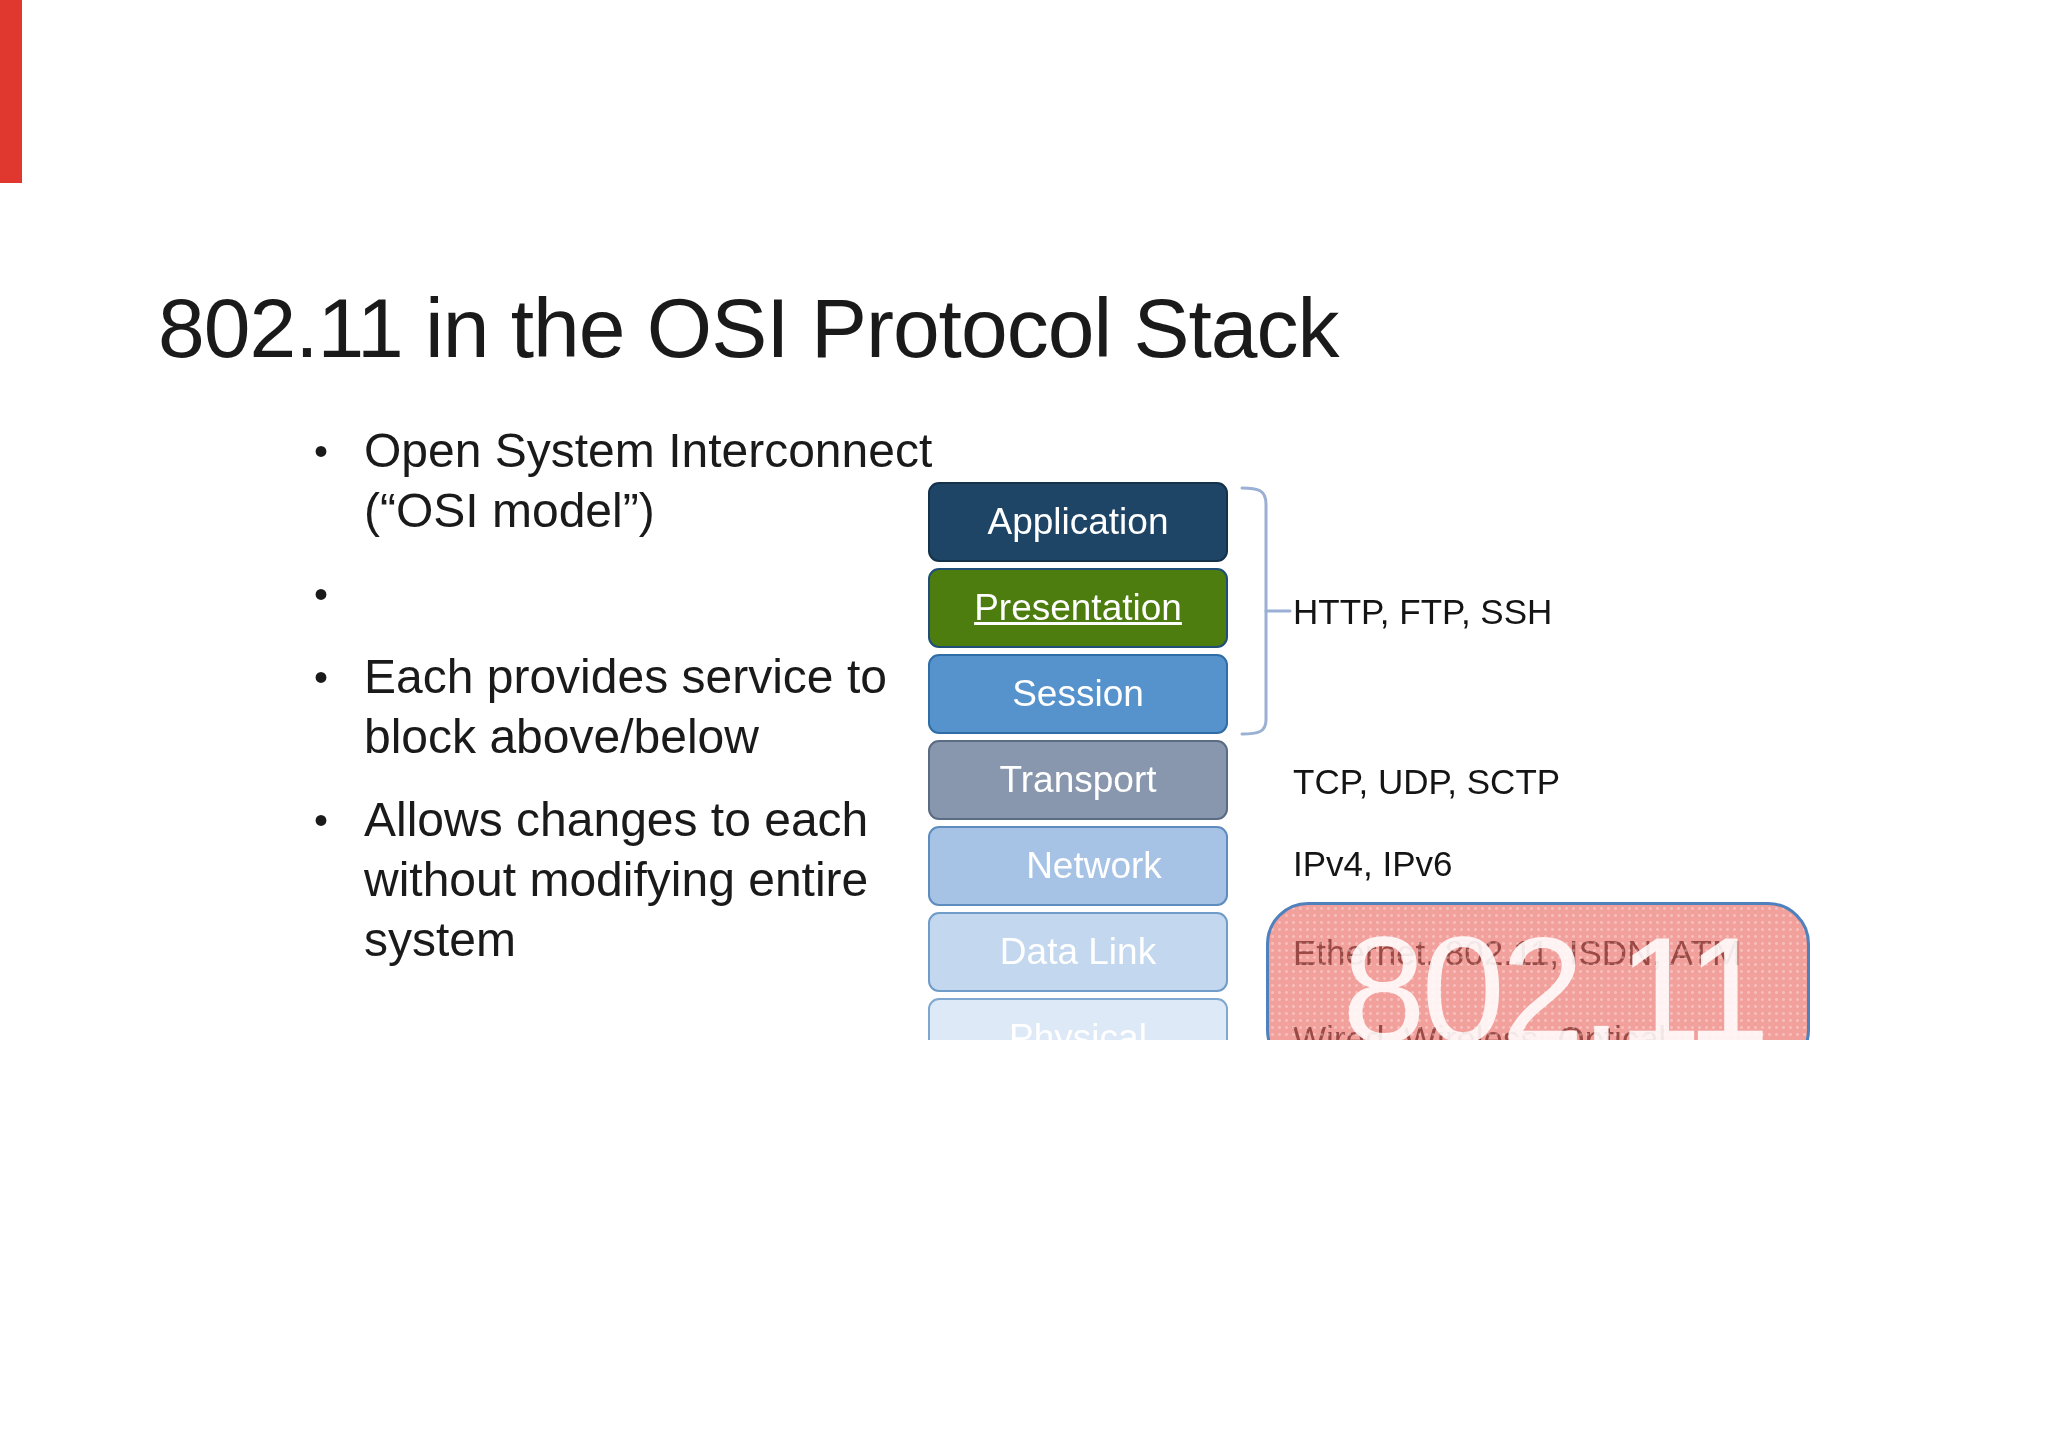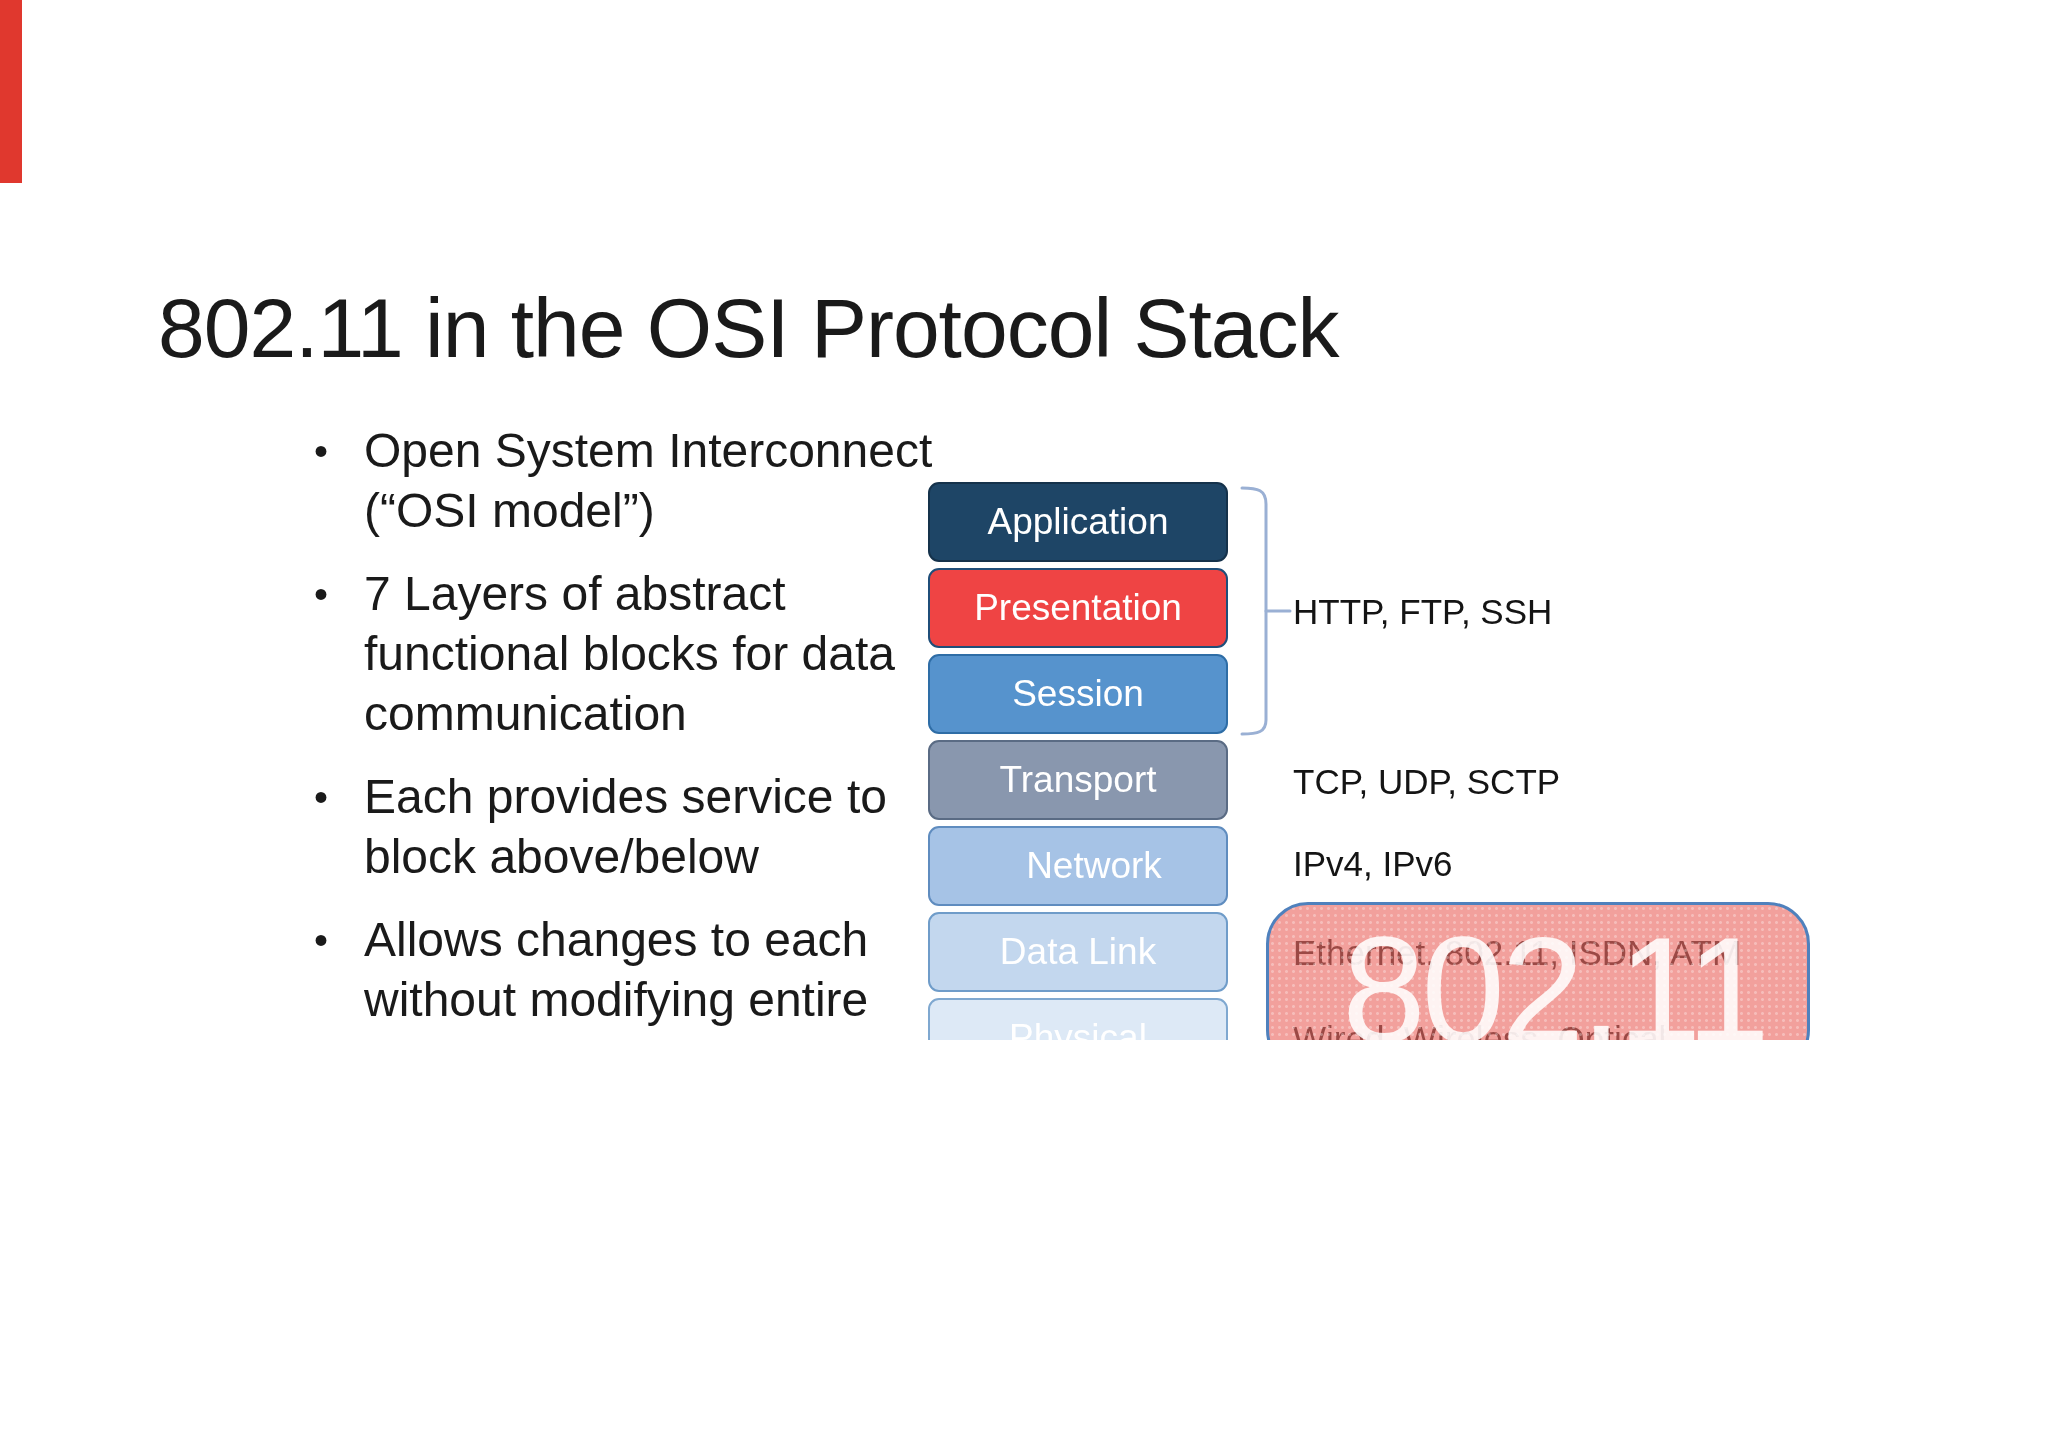--- a/index.html
+++ b/index.html
@@ -64,40 +64,37 @@
   <div class="title">802.11 in the OSI Protocol Stack</div>
 
   <div class="bullets">
     <div class="bullet">
       <span class="dot">•</span>
       <span class="btext">Open System Interconnect
 (“OSI model”)</span>
     </div>
     <div class="bullet">
       <span class="dot">•</span>
-      <span class="btext">7 Layers of abstract
-functional blocks for data
-communication</span>
     </div>
     <div class="bullet">
       <span class="dot">•</span>
       <span class="btext">Each provides service to
 block above/below</span>
     </div>
     <div class="bullet">
       <span class="dot">•</span>
       <span class="btext">Allows changes to each
 without modifying entire
 system</span>
     </div>
   </div>
 
   <div class="stack z2">
     <div class="layer" style="background-color: rgb(30, 69, 102); border-color: rgb(21, 50, 75);">Application</div>
-    <div class="layer" style="background-color: #ef4444; border-color: rgb(31, 78, 121);">Presentation</div>
+    <div class="layer" style="background-color: #4d7c0f; border-color: rgb(31, 78, 121); text-decoration: underline;">Presentation</div>
     <div class="layer" style="background-color: rgb(86, 147, 205); border-color: rgb(46, 109, 166);">Session</div>
     <div class="layer" style="background-color: rgb(137, 151, 174); border-color: rgb(90, 107, 132);">Transport</div>
     <div class="layer" style="background-color: rgb(166, 195, 230); border-color: rgb(95, 140, 191); padding-left: 32px;">Network</div>
     <div class="layer" style="background-color: rgb(195, 215, 238); border-color: rgb(111, 156, 201);">Data Link</div>
     <div class="layer" style="background-color: rgb(221, 233, 246); border-color: rgb(127, 168, 208);">Physical</div>
   </div>
 
   <svg class="bracket z2" viewBox="0 0 60 280" xmlns="http://www.w3.org/2000/svg">
     <path d="M6,14 C22,14 30,16 30,30 L30,246 C30,258 22,260 6,260" fill="none" stroke="#9ab0d4" stroke-width="3" stroke-linecap="round"></path>
     <path d="M30,137 L54,137" fill="none" stroke="#9ab0d4" stroke-width="3" stroke-linecap="round"></path>

